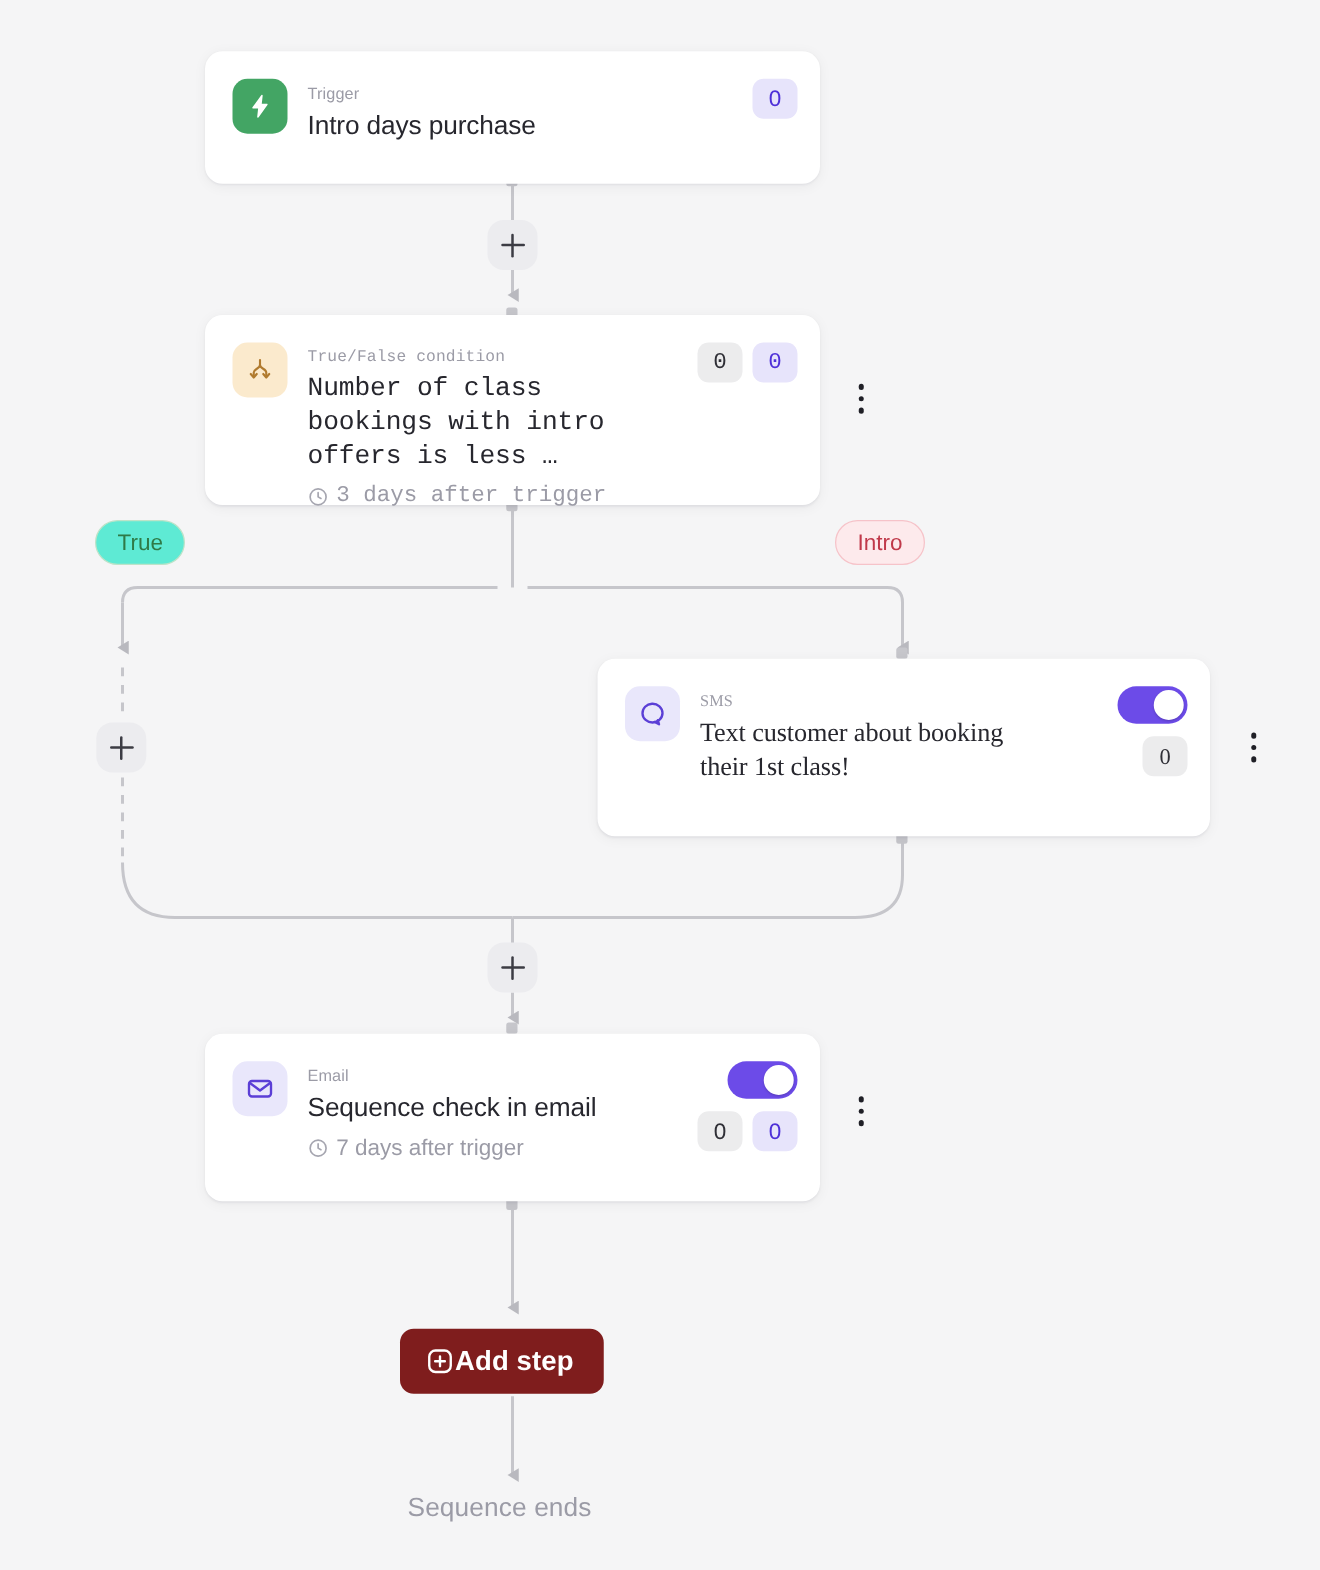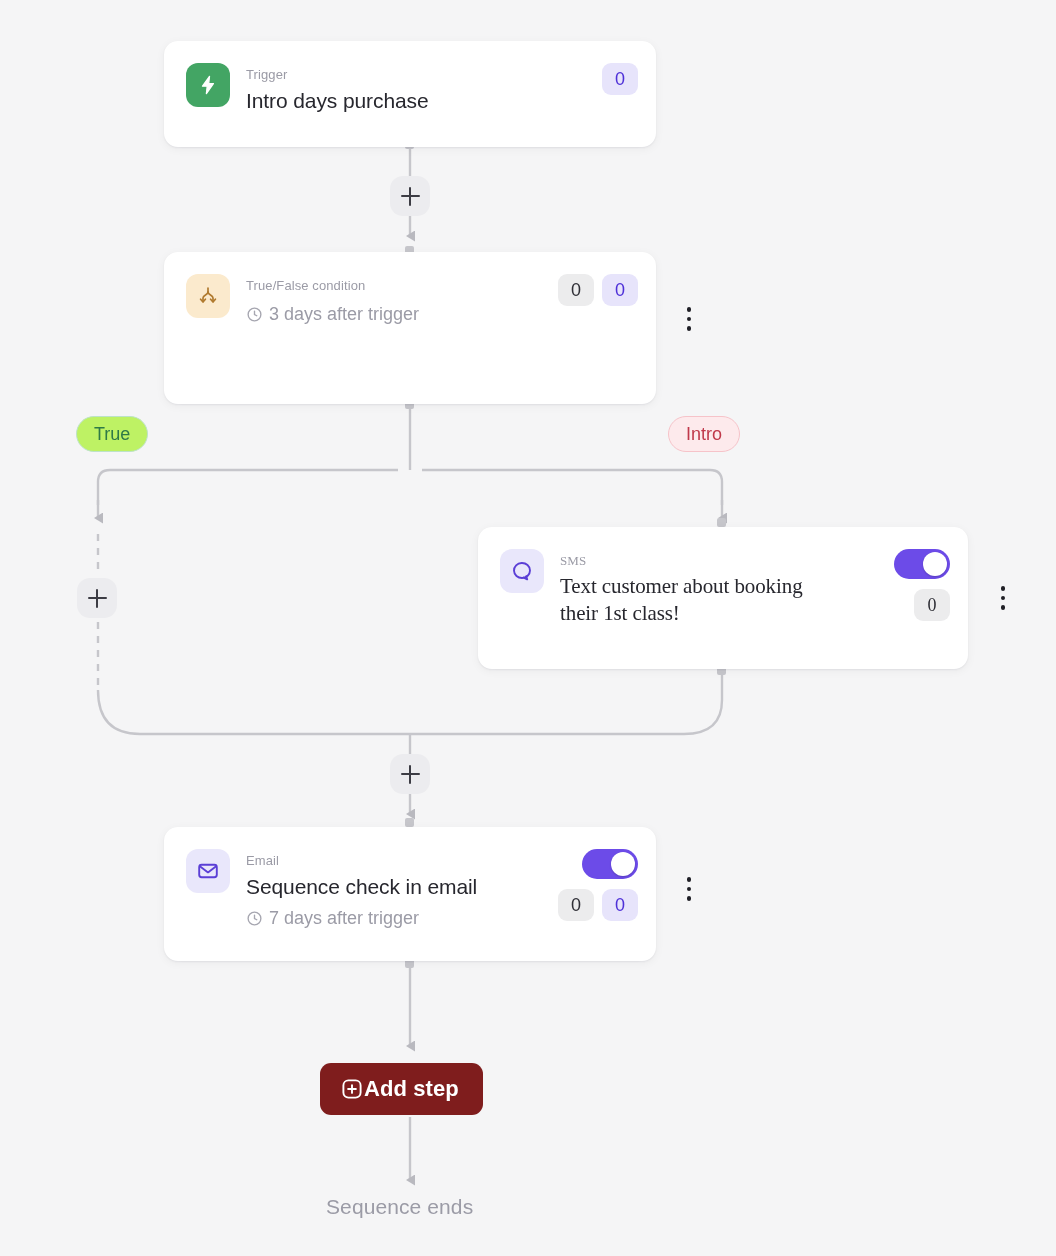--- a/index.html
+++ b/index.html
@@ -95,21 +95,21 @@
   .plus::before { width: 19px; height: 2.6px; }
   .plus::after  { width: 2.6px; height: 19px; }
 
   
   .pill {
     position: absolute; z-index: 5;
     height: 36px; padding: 0 17px; border-radius: 18px;
     display: flex; align-items: center; justify-content: center;
     font-size: 18px; border: 1px solid transparent;
   }
-  .pill.true  { background: #bef264; border-color: #bde3c8; color: #2f7a47; }
+  .pill.true  { background: #5eead4; border-color: #bde3c8; color: #2f7a47; }
   .pill.false { background: #fdeaec; border-color: #f6c3c9; color: #c0394a; }
 
   
   .addstep {
     position: absolute; z-index: 5;
     display: flex; align-items: center; 
     background: #7f1d1d; color: #fff;
     border: none; border-radius: 11px;
     height: 52px; padding: 0 24px 0 20px;
     font-size: 22px; font-family: inherit; font-weight: bold;
@@ -183,32 +183,33 @@
       <div class="kind">Trigger</div>
       <div class="title">Intro days purchase</div>
     </div>
     <div class="right">
       <div class="badges">
         <span class="badge purple">0</span>
       </div>
     </div>
   </div>
 
-  <div class="card" style="left:164px; top:252px; width:492px; height:152px;">
+  <div class="card" style="left:164px; top:252px; width:492px; height:152px;font-family:Liberation Mono, monospace;">
     <div class="tile cream">
       <svg width="24" height="24" viewBox="0 0 24 24" fill="none" stroke="#b07a2e" stroke-width="1.7" stroke-linecap="round" stroke-linejoin="round">
         <path d="M12 4 V8"></path>
         <path d="M12 8 C12 11, 7 11, 7 14 V17"></path>
         <path d="M12 8 C12 11, 17 11, 17 14 V17"></path>
         <path d="M4.6 15.2 L7 18 L9.4 15.2"></path>
         <path d="M14.6 15.2 L17 18 L19.4 15.2"></path>
       </svg>
     </div>
     <div class="body">
       <div class="kind">True/False condition</div>
+      <div class="title wrap">Number of class bookings with intro offers is less …</div>
       <div class="delay">
         <svg width="17" height="17" viewBox="0 0 24 24" fill="none" stroke="#a6a6b0" stroke-width="1.9">
           <circle cx="12" cy="12" r="9"></circle>
             <path d="M12 7.2 V12 L15.2 13.8" stroke-linecap="round"></path>
         </svg>
         <span>3 days after trigger</span>
       </div>
     </div>
     <div class="right">
       <div class="badges">

